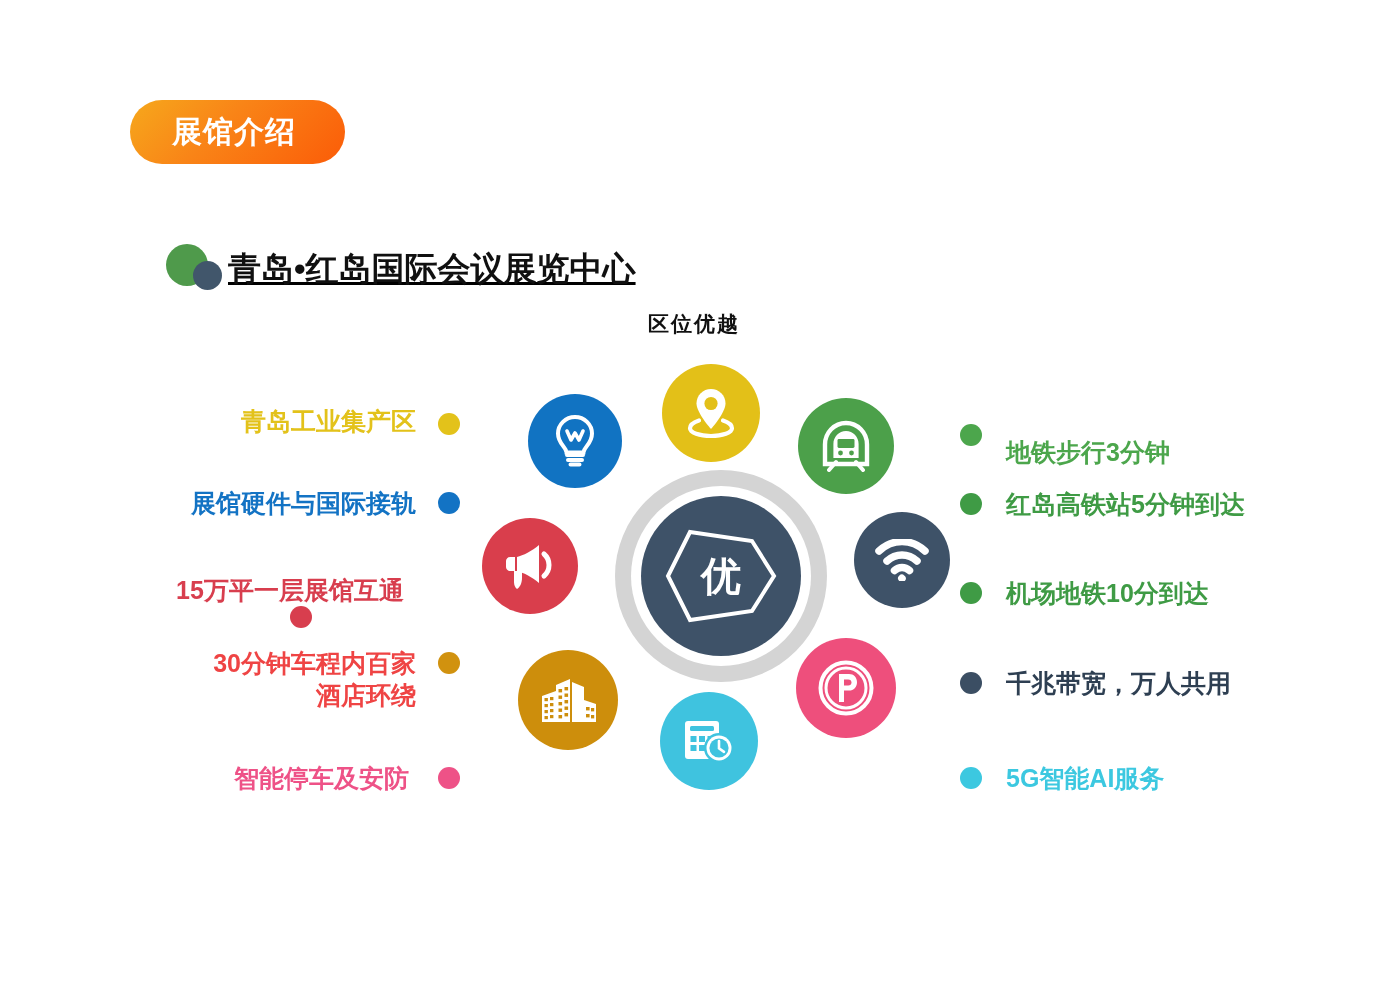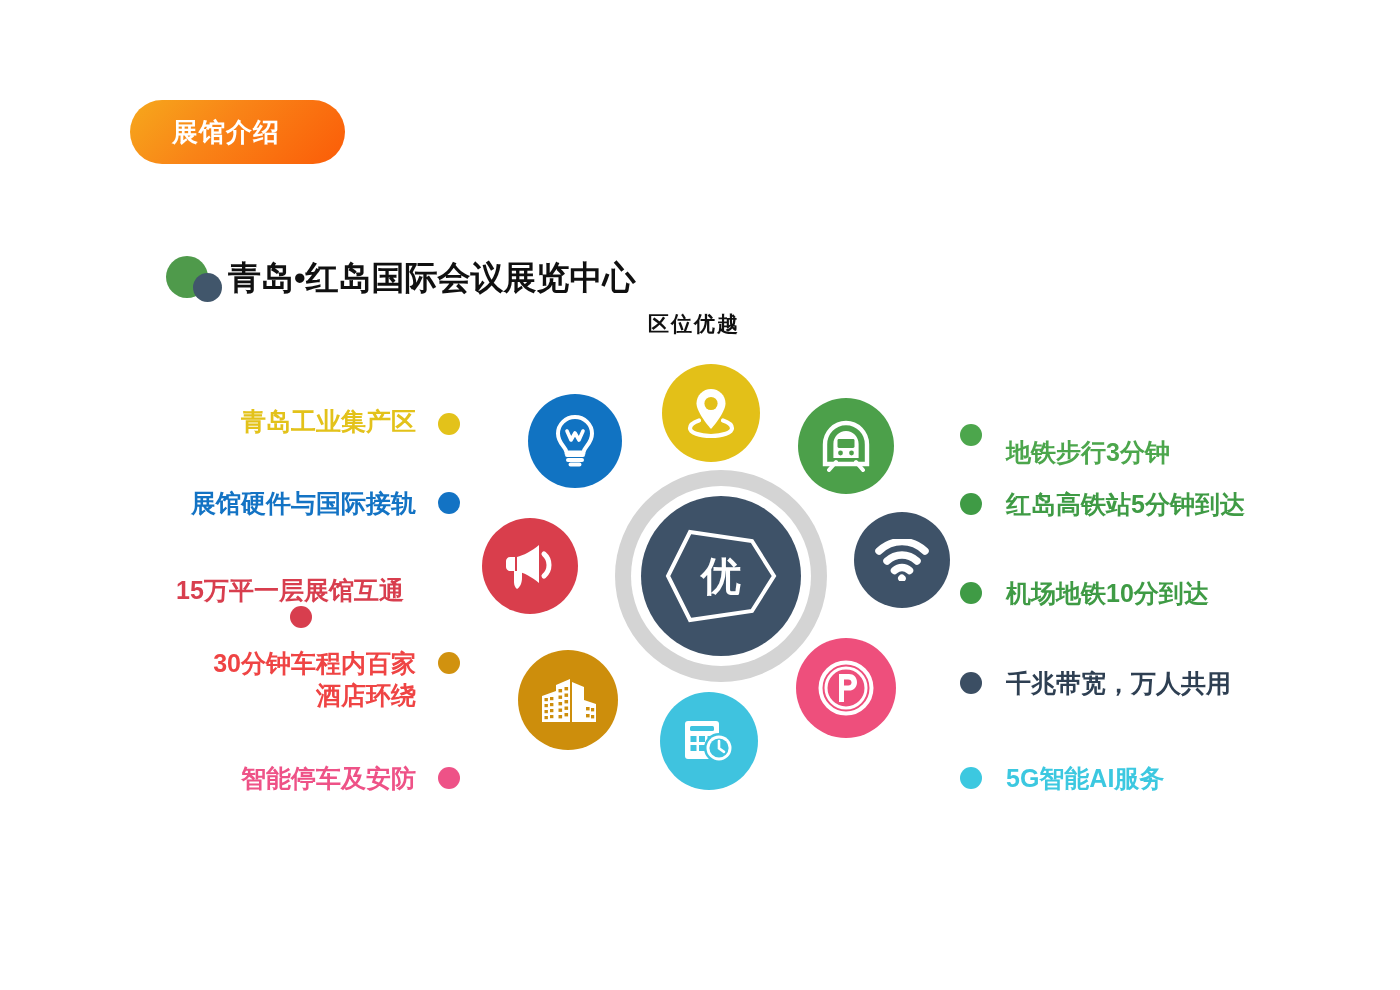--- a/index.html
+++ b/index.html
@@ -24,32 +24,33 @@
     height: 64px;
     border-radius: 32px;
     background: linear-gradient(135deg, #f6a81c 0%, #f98417 42%, #fb5c08 100%);
     display: flex;
     align-items: center;
     box-sizing: border-box;
     padding-left: 42px;
   }
   .badge-label {
     color: #ffffff;
-    font-size: 26px;
+    font-size: 30px;
     font-weight: bold;
     letter-spacing: 1px;
   }
 
   
   .brand {
     position: absolute;
     left: 166px;
-    top: 256px;
-    display: flex;
-    align-items: flex-start;
+    top: 244px;
+    display: flex;
+    align-items: flex-end;
+    text-decoration: underline;
   }
   .brand-logo {
     position: relative;
     width: 62px;
     height: 48px;
     flex: none;
   }
   .logo-circle-green {
     position: absolute;
     left: 0;
@@ -348,21 +349,21 @@
     </div>
     <div class="side-item" style="top:194px;flex-direction:column;">
       <span class="side-text" style="color:#D83E4E;">15万平一层展馆互通</span>
       <span class="side-dot" style="background:#D83E4E;"></span>
     </div>
     <div class="side-item" style="top:267px; align-items:flex-start;">
       <span class="side-text" style="color:#ef4444;">30分钟车程内百家
 酒店环绕</span>
       <span class="side-dot" style="background:#D1920F; margin-top:5px;"></span>
     </div>
-    <div class="side-item" style="top:382px;">
+    <div class="side-item" style="top:382px;gap:7px;">
       <span class="side-text" style="color:#EE5287;">智能停车及安防</span>
       <span class="side-dot" style="background:#EE5287;"></span>
     </div>
   </div>
 
   <div class="side-list side-right">
     <div class="side-item" style="top:21px;">
       <span class="side-dot" style="background:#4CA64C;"></span>
       <span class="side-text" style="color:#4CA64C;margin-top:35px;">地铁步行3分钟</span>
     </div>

